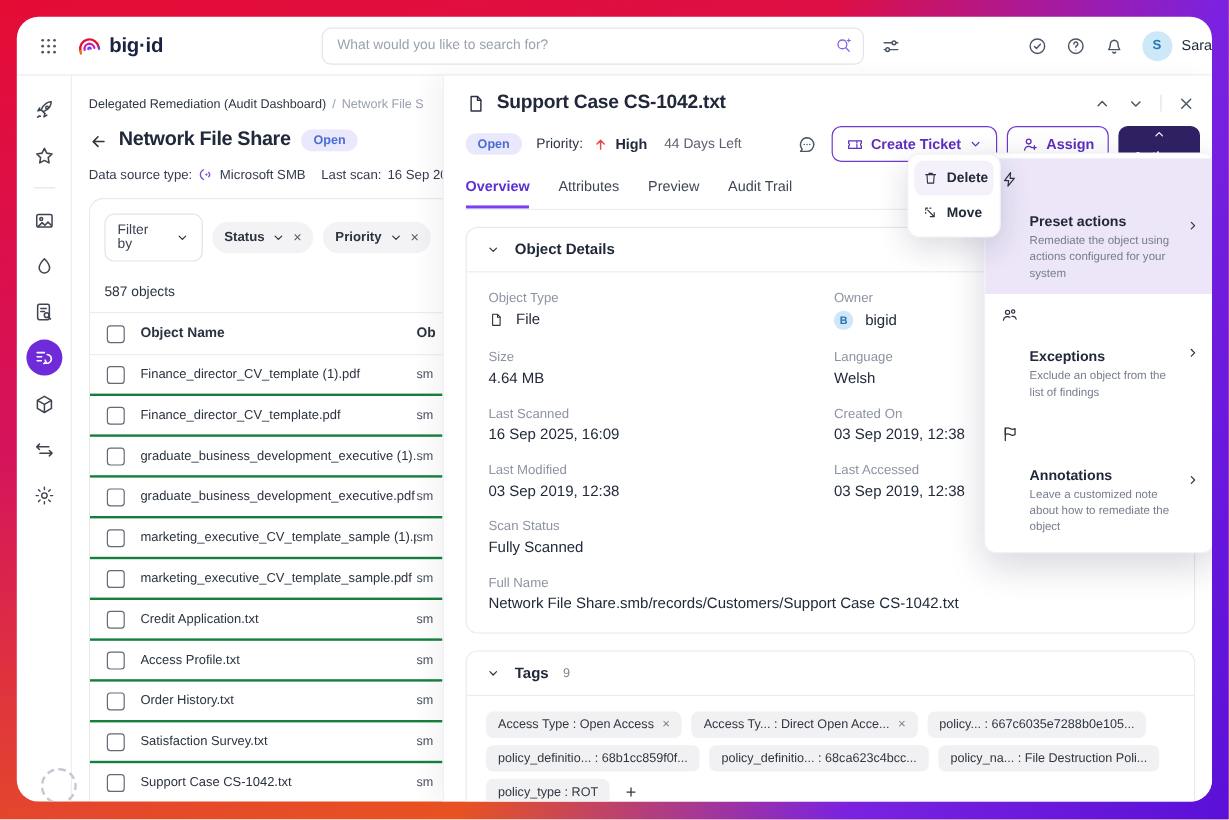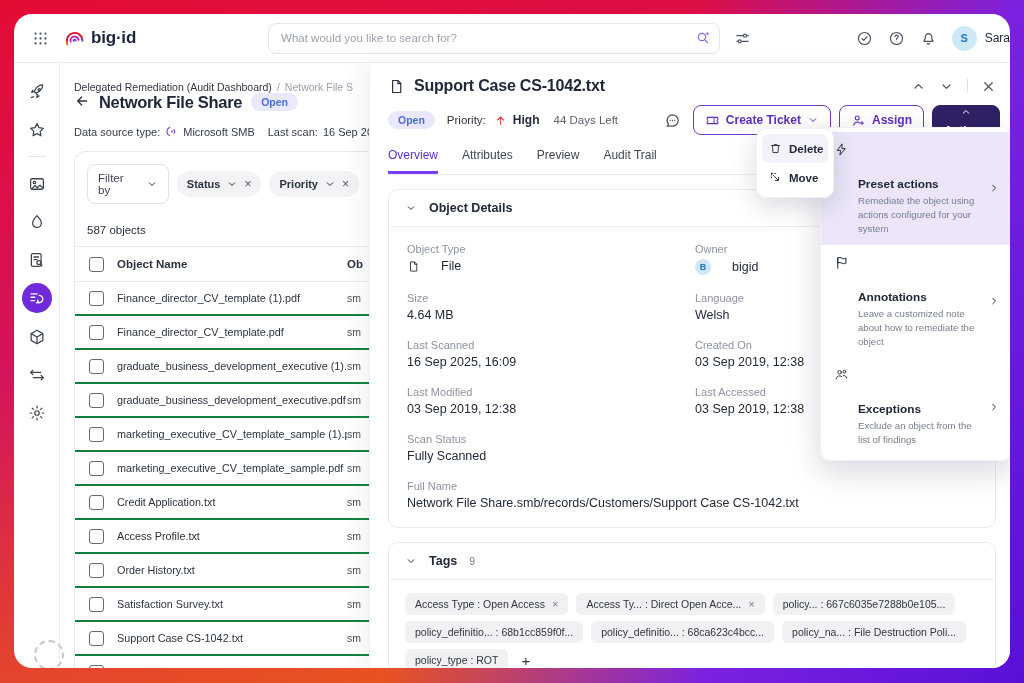--- a/index.html
+++ b/index.html
@@ -42,21 +42,21 @@
   .side-item{width:33px;height:33px;display:flex;align-items:center;justify-content:center;color:#3f4550;}
   .side-item.active{width:30px;height:30px;margin:2px 0;border-radius:50%;background:#6f2bd9;color:#fff;}
   .side-divider{width:18px;height:1px;background:#e3e5ea;margin:5px 0;}
 
   
   .list-panel{width:295px;flex:none;display:flex;flex-direction:column;padding:10px 0 0 14px;
     overflow:hidden;}
   .breadcrumb{font-size:10.5px;white-space:nowrap;overflow:hidden;margin-top:8px;color:#2f3644;}
   .crumb-sep,.crumb2{color:#9aa1ae;}
   .crumb-sep{margin:0 5px;}
-  .title-row{display:flex;align-items:flex-start;gap:9px;}
+  .title-row{display:flex;align-items:flex-end;gap:9px;margin-top:14px;}
   .lp-title{font-size:16.5px;font-weight:700;color:#20283a;letter-spacing:-.3px;margin:0;white-space:nowrap;}
   .pill{background:#e9e8fc;color:#4b6ed2;font-size:10.5px;font-weight:700;padding:3px 10px;
     border-radius:10px;white-space:nowrap;}
   .meta-row{display:flex;align-items:center;gap:5px;margin-top:13px;font-size:11px;color:#343b4c;
     white-space:nowrap;overflow:hidden;}
   .meta-row .ml{margin-left:8px;}
   .mval{font-weight:500;}
   .filter-card{margin-top:13px;flex:1;border:1px solid #e8e9ed;border-right:none;border-bottom:none;
     border-radius:12px 0 0 0;display:flex;flex-direction:column;overflow:hidden;min-height:0;}
   .filter-row{display:flex;align-items:center;gap:8px;padding:12px 10px 12px 12px;}
@@ -87,31 +87,31 @@
   .plabel{font-size:11.5px;color:#2b3340;margin-left:4px;}
   .pvalue{font-size:12px;font-weight:700;color:#222a3a;margin-left:-2px;}
   .days{font-size:11.5px;color:#5a6170;margin-left:6px;white-space:nowrap;}
   .spacer{flex:1;}
   .btn{display:flex;align-items:center;gap:6px;height:30px;border-radius:8px;font-size:12px;
     font-weight:700;padding:0 11px;font-family:inherit;cursor:pointer;white-space:nowrap;}
   .btn.outline{background:#fff;border:1.5px solid #6f3ad1;color:#5e2ebf;}
   .btn.solid{background:#2f2163;border:1.5px solid #2f2163;color:#ffffff;flex-direction:column;}
   .tabs{display:flex;gap:24px;margin-top:13px;padding:0 8px 0 0;border-bottom:1px solid #ededf1;}
   .tab{font-size:12px;color:#3f4754;font-weight:500;padding-bottom:9px;border-bottom:3px solid transparent;}
-  .tab.active{color:#5b2fd1;font-weight:400;border-bottom-color:#7a3ff0;border-radius:1px;}
+  .tab.active{color:#5b2fd1;font-weight:700;border-bottom-color:#7a3ff0;border-radius:1px;}
   .dp-content{flex:1;min-height:0;overflow:hidden;padding:14px 14px 0 18px;}
   .card{border:1px solid #e9eaee;border-radius:10px;margin-bottom:14px;background:#fff;}
   .card-head{display:flex;align-items:center;gap:12px;padding:11px 16px;border-bottom:1px solid #ededf1;}
   .card-title{font-size:12.5px;font-weight:700;color:#20283a;}
   .tag-count{font-size:10.5px;color:#7a8090;}
   .grid2{display:grid;grid-template-columns:272px 1fr;column-gap:16px;padding:16px 18px 0;}
   .field{margin-bottom:17px;}
   .field.full{grid-column:1 / -1;}
   .flabel{font-size:11px;color:#8d93a2;margin-bottom:4px;}
-  .fvalue{font-size:12.5px;font-weight:500;color:#222a3a;display:flex;align-items:center;gap:21px;}
+  .fvalue{font-size:12.5px;font-weight:500;color:#222a3a;display:flex;align-items:center;gap:10px;}
   .mini-avatar{width:16px;height:16px;border-radius:50%;background:#cfe7f8;color:#2276b9;
     font-size:9px;font-weight:700;display:flex;align-items:center;justify-content:center;flex:none;}
   .tags-body{display:flex;flex-wrap:wrap;gap:6px 8px;padding:13px 16px 16px;}
   .tag{display:flex;align-items:center;gap:7px;background:#f1f1f4;border-radius:6px;
     padding:5px 10px;font-size:10.5px;color:#30363f;white-space:nowrap;}
   .tag .x{color:#747b88;font-size:11px;line-height:9px;}
   .add-tag{font-size:15px;color:#30363f;padding:1px 5px;align-self:center;}
 
   
   .quick-menu{position:absolute;left:742px;top:114px;width:66px;background:#fff;border-radius:10px;
@@ -687,50 +687,50 @@
             <div class="ai-desc">Remediate the object using actions configured for your system</div>
           </div>
           <span class="ic ic12 ai-chev">
             <svg viewBox="0 0 24 24" fill="none" stroke="currentColor" stroke-width="2" stroke-linecap="round" stroke-linejoin="round">
               <path d="M9.5 6.5L15 12l-5.5 5.5"></path>
             </svg>
           </span>
         </div>
         <div class="aitem">
           <span class="ic ai-ic">
-            <svg viewBox="0 0 24 24" fill="none" stroke="currentColor" stroke-width="1.7" stroke-linecap="round" stroke-linejoin="round">
-              <path d="M6 21V4"></path>
-              <path d="M6 5c2.2-1.4 4.3-1.4 6.5 0s4.3 1.4 6.5 0v8c-2.2 1.4-4.3 1.4-6.5 0S8.2 11.6 6 13z"></path>
-            </svg>
-          </span>
-          <div class="ai-texts">
-            <div class="ai-title">Annotations</div>
-            <div class="ai-desc">Leave a customized note about how to remediate the object</div>
-          </div>
-          <span class="ic ic12 ai-chev">
-            <svg viewBox="0 0 24 24" fill="none" stroke="currentColor" stroke-width="2" stroke-linecap="round" stroke-linejoin="round">
-              <path d="M9.5 6.5L15 12l-5.5 5.5"></path>
-            </svg>
-          </span>
-        </div>
-        <div class="aitem">
-          <span class="ic ai-ic">
             <svg viewBox="0 0 24 24" fill="none" stroke="currentColor" stroke-width="1.6" stroke-linecap="round" stroke-linejoin="round">
               <circle cx="9" cy="8.5" r="2.8"></circle>
               <path d="M3.5 19c.5-3 2.5-4.7 5.5-4.7 1.2 0 2.3.3 3.1.8"></path>
               <circle cx="16.5" cy="7.5" r="2.2"></circle>
               <path d="M15 13.8c2.8-.4 4.8 1 5.5 3.8"></path>
             </svg>
           </span>
           <div class="ai-texts">
             <div class="ai-title">Exceptions</div>
             <div class="ai-desc">Exclude an object from the list of findings</div>
           </div>
           <span class="ic ic12 ai-chev">
             <svg viewBox="0 0 24 24" fill="none" stroke="currentColor" stroke-width="2" stroke-linecap="round" stroke-linejoin="round">
               <path d="M9.5 6.5L15 12l-5.5 5.5"></path>
             </svg>
           </span>
         </div>
+        <div class="aitem">
+          <span class="ic ai-ic">
+            <svg viewBox="0 0 24 24" fill="none" stroke="currentColor" stroke-width="1.7" stroke-linecap="round" stroke-linejoin="round">
+              <path d="M6 21V4"></path>
+              <path d="M6 5c2.2-1.4 4.3-1.4 6.5 0s4.3 1.4 6.5 0v8c-2.2 1.4-4.3 1.4-6.5 0S8.2 11.6 6 13z"></path>
+            </svg>
+          </span>
+          <div class="ai-texts">
+            <div class="ai-title">Annotations</div>
+            <div class="ai-desc">Leave a customized note about how to remediate the object</div>
+          </div>
+          <span class="ic ic12 ai-chev">
+            <svg viewBox="0 0 24 24" fill="none" stroke="currentColor" stroke-width="2" stroke-linecap="round" stroke-linejoin="round">
+              <path d="M9.5 6.5L15 12l-5.5 5.5"></path>
+            </svg>
+          </span>
+        </div>
       </div>
     <div class="deco-circle"></div>
   </div>
 </div>
 
 </body></html>

